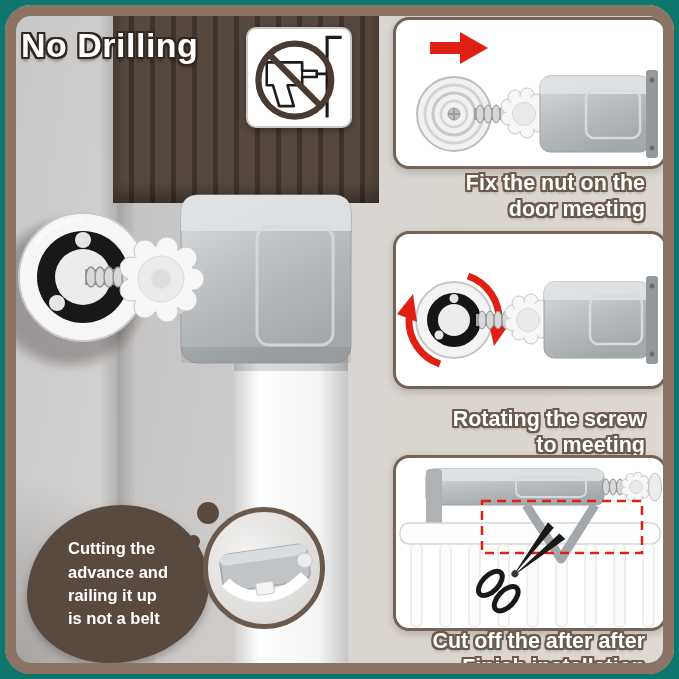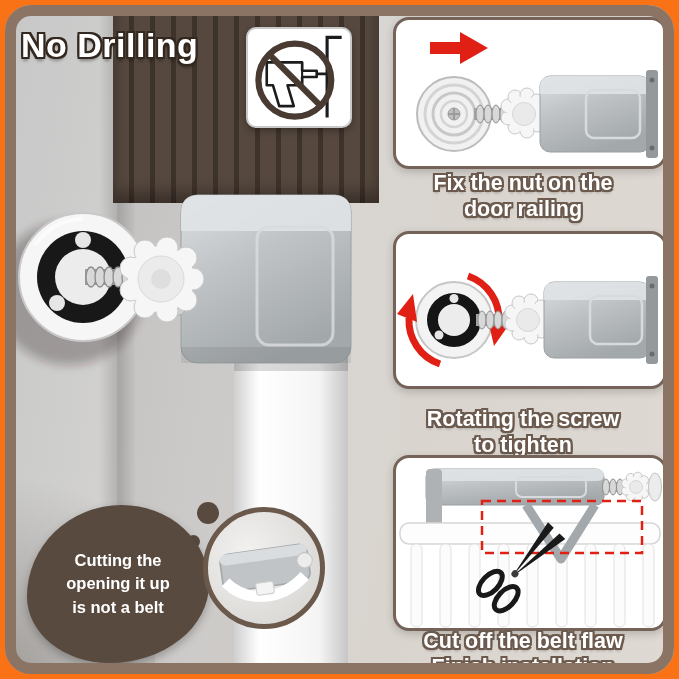--- a/index.html
+++ b/index.html
@@ -1,16 +1,16 @@
 <!DOCTYPE html>
 <html><head>
 <meta charset="utf-8">
 <style>
   html,body{margin:0;padding:0;background:#ffffff;}
-  .canvas{position:relative;width:679px;height:679px;background:#f97316;
+  .canvas{position:relative;width:679px;height:679px;background:#0f766e;
           font-family:"Liberation Sans",sans-serif;overflow:hidden;}
   .stage{position:absolute;inset:5px;border-radius:26px;overflow:hidden;
          background:linear-gradient(100deg,#c7c7c7 0%,#d8d7d5 38%,#d9d4ce 62%,#ded9d2 100%);}
   .frame-border{position:absolute;inset:5px;border:11px solid #8c7464;border-radius:26px;
                 pointer-events:none;z-index:60;}
   .wall-edge{position:absolute;left:94px;top:0;width:36px;height:100%;
              background:linear-gradient(90deg,rgba(0,0,0,0),rgba(0,0,0,.16) 55%,rgba(0,0,0,.02));}
   .wall-mid{position:absolute;left:112px;top:0;width:118px;height:100%;background:rgba(80,70,60,.08);}
   .bottom-shade{position:absolute;left:0;bottom:0;width:150px;height:240px;
                 background:radial-gradient(circle at 0% 100%,rgba(60,50,40,.30),rgba(0,0,0,0) 70%);}
@@ -28,26 +28,26 @@
      0 -2px 0 #6b5a4d,0 2px 0 #6b5a4d,-2px 0 0 #6b5a4d,2px 0 0 #6b5a4d,0 3px 3px rgba(0,0,0,.3);}
   .nodrill{position:absolute;left:241px;top:22px;width:102px;height:97px;background:#ffffff;
            border:2px solid #c9c9c9;border-radius:10px;z-index:22;box-shadow:0 3px 7px rgba(0,0,0,.3);}
   .nodrill svg{display:block;width:100%;height:100%;}
   .panel{position:absolute;left:388px;width:268px;background:#ffffff;border:3px solid #75635a;
          border-radius:16px;z-index:20;box-shadow:0 3px 8px rgba(0,0,0,.18);overflow:hidden;}
   .p1{top:12px;height:146px;}
   .p2{top:226px;height:152px;}
   .p3{top:450px;height:170px;}
   .panel svg{display:block;width:100%;height:100%;}
-  .caption{position:absolute;left:378px;width:280px;text-align:center;font-weight:800;
+  .caption{position:absolute;left:360px;width:280px;text-align:right;font-weight:800;
            font-size:21.5px;line-height:1.2;z-index:20;}
   .c1{top:166px;} .c2{top:390px;margin-top:12px;} .c3{top:624px;}
   .note-blob{position:absolute;left:22px;top:500px;width:182px;height:158px;background:#594a40;
              border-radius:52% 48% 55% 45% / 58% 50% 50% 42%;z-index:22;
-             display:flex;align-items:center;justify-content:center;text-align:center;
+             display:flex;align-items:center;justify-content:center;text-align:left;
              box-shadow:0 4px 8px rgba(0,0,0,.25);}
   .note-text{color:#ffffff;font-weight:700;font-size:16.5px;line-height:1.42;}
   .dot{position:absolute;background:#594a40;border-radius:50%;z-index:21;}
   .dot1{left:192px;top:497px;width:22px;height:22px;}
   .dot2{left:182px;top:530px;width:13px;height:13px;}
   .inset{position:absolute;left:198px;top:502px;width:112px;height:112px;border:5px solid #6b594b;
          border-radius:50%;background:radial-gradient(circle at 35% 35%,#f2f1ef,#d4d2cf);
          z-index:23;overflow:hidden;}
   .inset svg{display:block;width:100%;height:100%;}
 </style>
@@ -185,21 +185,21 @@
           <path d="M144,74 v-8 q0,-10 10,-10 h90 q10,0 10,10 v8 z" fill="#e0e3e5" opacity="0.9"></path>
           <rect x="190" y="70" width="54" height="48" rx="8" fill="none" stroke="#d8dbdd" stroke-width="2.5"></rect>
           <rect x="250" y="50" width="12" height="88" rx="3" fill="#95999c"></rect>
           <circle cx="256" cy="60" r="2.5" fill="#686c6f"></circle>
             <circle cx="256" cy="128" r="2.5" fill="#686c6f"></circle>
         </g>
       </svg>
     </div>
     <div class="caption c1 outline-brown">
       <div>Fix the nut on the</div>
-      <div>door railing</div>
+      <div>door meeting</div>
     </div>
 
     <div class="panel p2">
       <svg viewBox="0 0 268 152">
         <defs>
           <linearGradient id="gh2" x1="0" y1="0" x2="0.5" y2="1">
             <stop offset="0" stop-color="#dde0e2"></stop>
               <stop offset="0.45" stop-color="#bfc3c5"></stop>
               <stop offset="1" stop-color="#a3a8ab"></stop>
           </linearGradient>
@@ -243,21 +243,21 @@
           <path d="M148,66 v-8 q0,-10 10,-10 h86 q10,0 10,10 v8 z" fill="#e0e3e5" opacity="0.9"></path>
           <rect x="194" y="62" width="52" height="48" rx="8" fill="none" stroke="#d8dbdd" stroke-width="2.5"></rect>
           <rect x="250" y="42" width="12" height="88" rx="3" fill="#95999c"></rect>
           <circle cx="256" cy="52" r="2.5" fill="#686c6f"></circle>
             <circle cx="256" cy="120" r="2.5" fill="#686c6f"></circle>
         </g>
       </svg>
     </div>
     <div class="caption c2 outline-brown">
       <div>Rotating the screw</div>
-      <div>to tighten</div>
+      <div>to meeting</div>
     </div>
 
     <div class="panel p3">
       <svg viewBox="0 0 268 168">
         <defs>
           <linearGradient id="gh3" x1="0" y1="0" x2="0.5" y2="1">
             <stop offset="0" stop-color="#dde0e2"></stop>
               <stop offset="0.45" stop-color="#bfc3c5"></stop>
               <stop offset="1" stop-color="#a3a8ab"></stop>
           </linearGradient>
@@ -305,30 +305,31 @@
         <g transform="translate(112,122) rotate(-46)">
           <path d="M6,0 L70,-12 L70,-4 Z" fill="#191919"></path>
           <path d="M6,0 L70,4 L70,12 Z" fill="#191919"></path>
           <circle cx="10" cy="0" r="3.5" fill="#3a3a3a"></circle>
           <ellipse cx="-14" cy="-11" rx="15" ry="8" fill="none" stroke="#191919" stroke-width="5"></ellipse>
           <ellipse cx="-14" cy="11" rx="15" ry="8" fill="none" stroke="#191919" stroke-width="5"></ellipse>
         </g>
       </svg>
     </div>
     <div class="caption c3 outline-brown">
-      <div>Cut off the belt flaw</div>
+      <div>Cut off the after after</div>
       <div>Finish installation</div>
     </div>
 
     <div class="dot dot1"></div>
     <div class="dot dot2"></div>
     <div class="note-blob">
       <div class="note-text">
         <div>Cutting the</div>
-        <div>opening it up</div>
+        <div>advance and</div>
+        <div>railing it up</div>
         <div>is not a belt</div>
       </div>
     </div>
     <div class="inset">
       <svg viewBox="0 0 102 102">
         <g transform="rotate(-8 51 51)">
           <rect x="12" y="34" width="80" height="34" rx="8" fill="#c0c4c6" stroke="#a3a7aa" stroke-width="1.5"></rect>
           <rect x="12" y="34" width="80" height="10" rx="6" fill="#dadddf"></rect>
         </g>
         <circle cx="88" cy="44" r="7" fill="#ececec" stroke="#c6c6c6"></circle>

